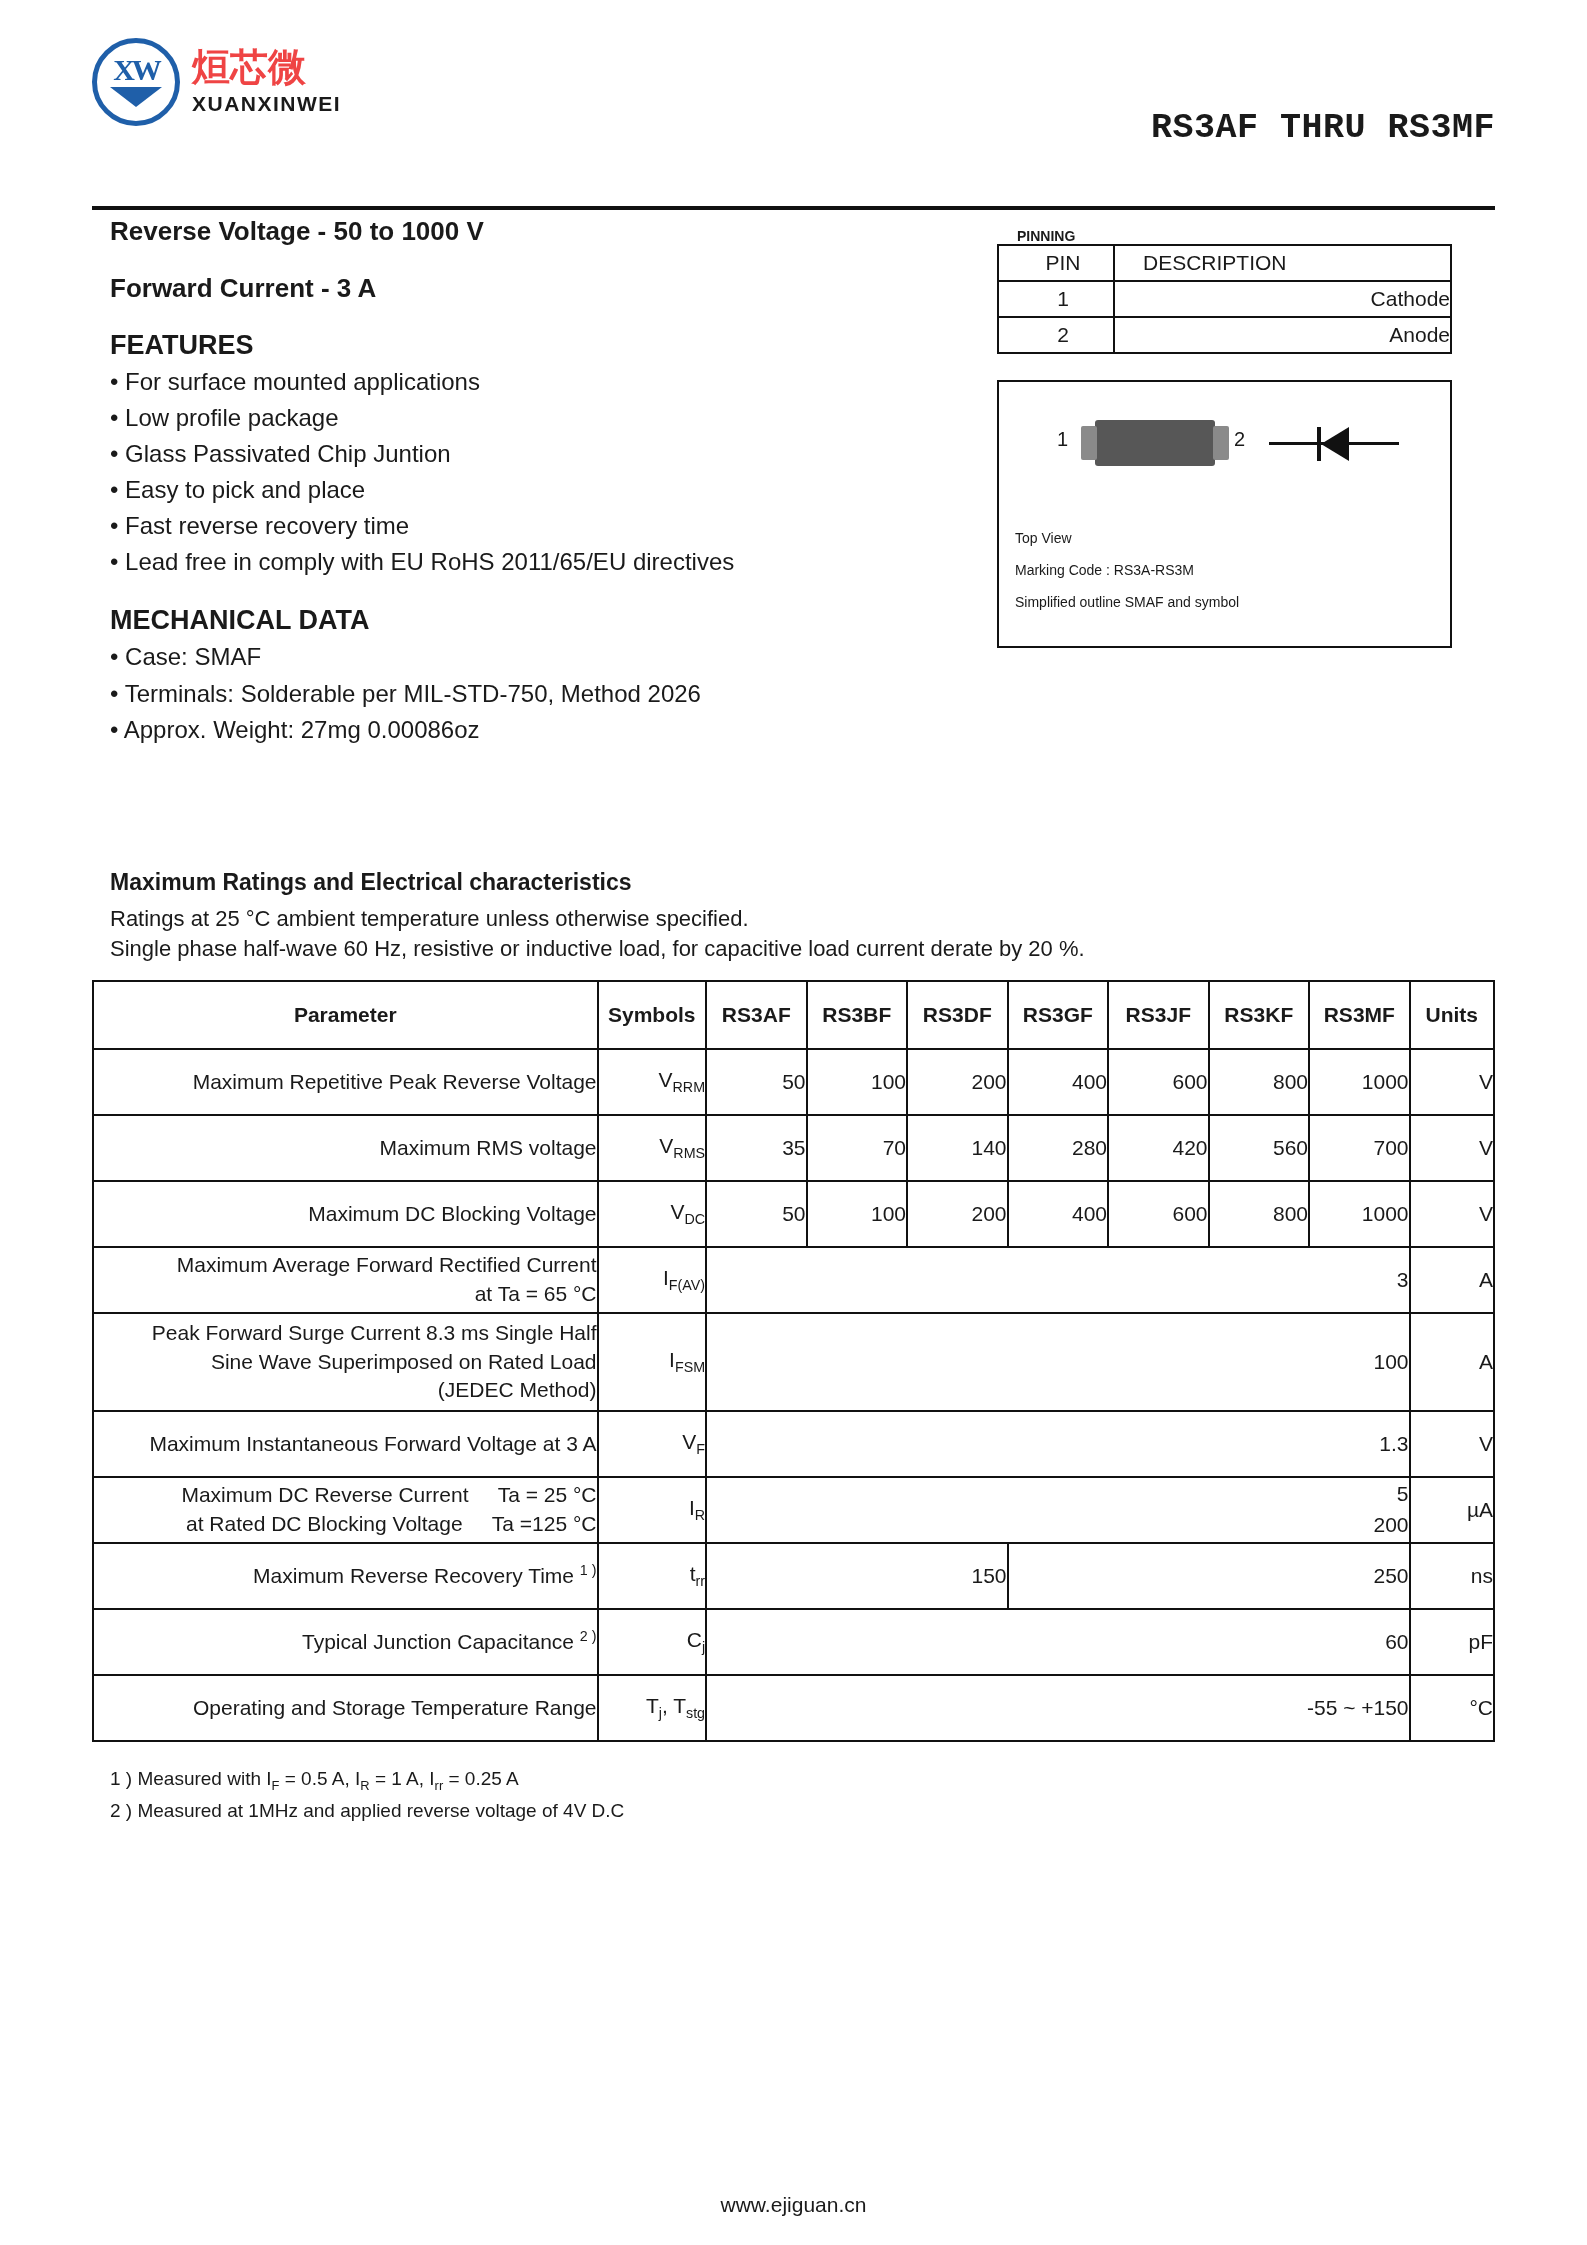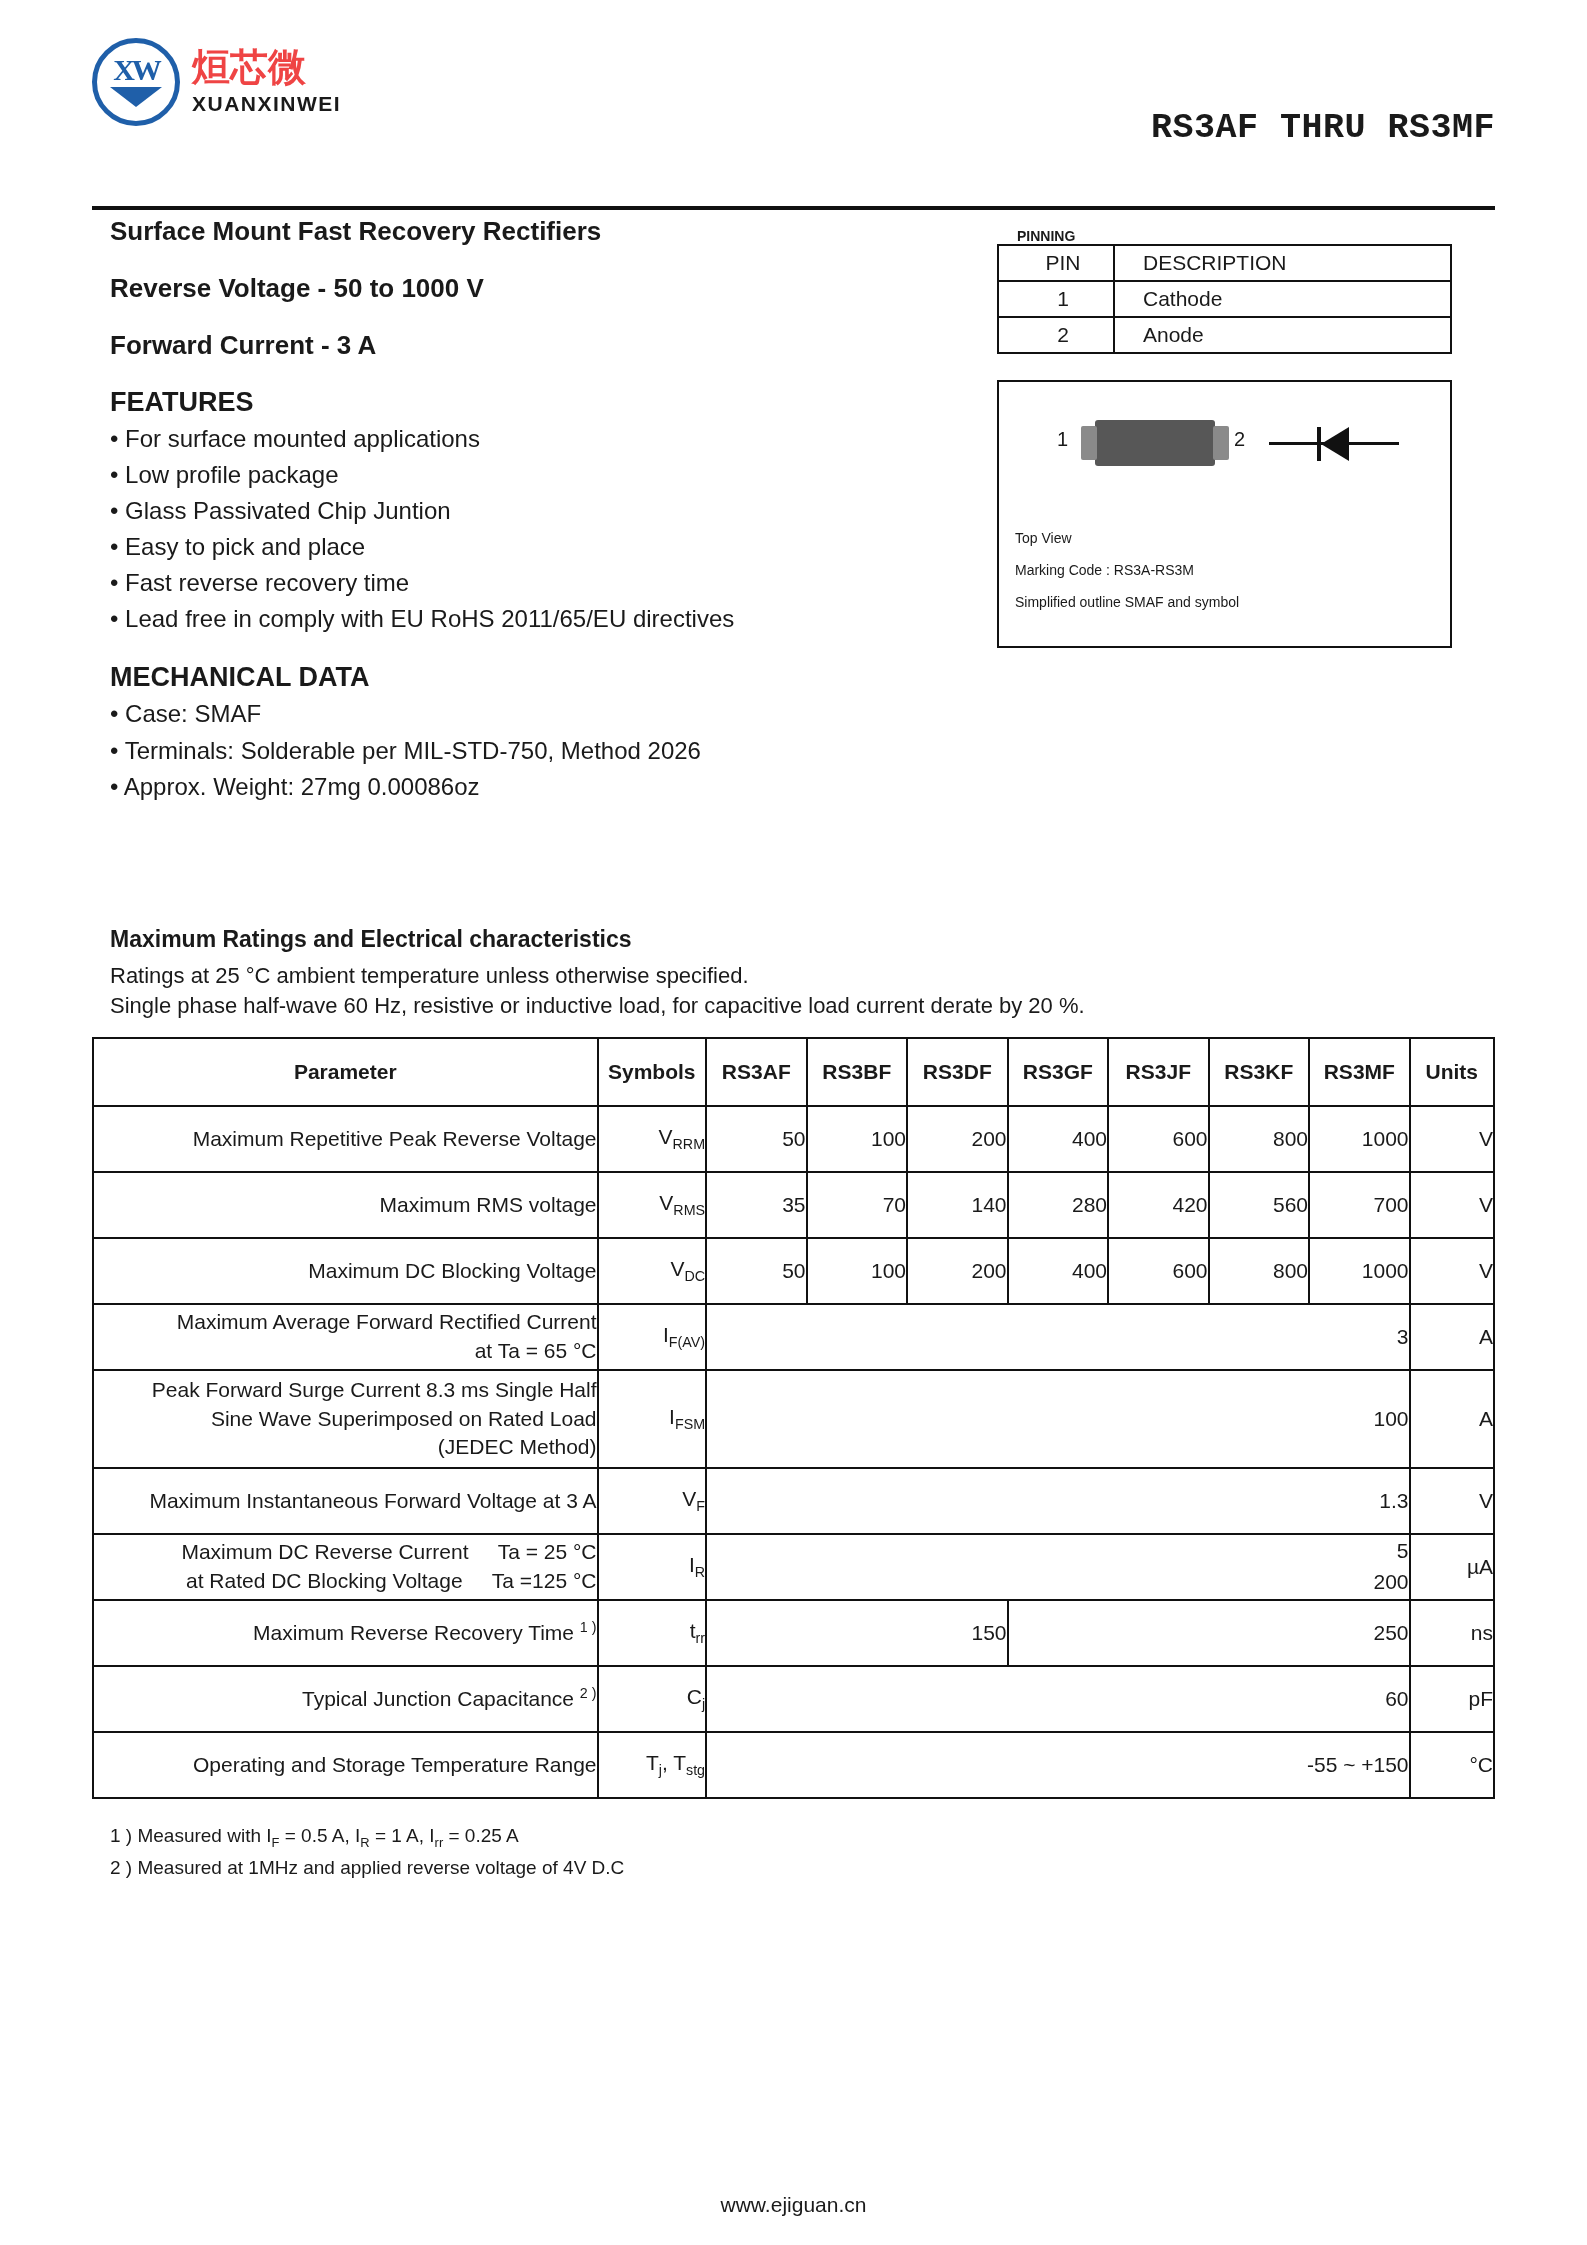--- a/index.html
+++ b/index.html
@@ -138,21 +138,21 @@
     margin-left: 20px;
   }
   table.pin-table {
     border-collapse: collapse;
     width: 455px;
     font-size: 21px;
   }
   table.pin-table td, table.pin-table th {
     border: 2px solid #111;
     padding: 5px 0 5px 14px;
-    text-align: left;
+    text-align: right;
     font-weight: normal;
   }
   table.pin-table th {
     text-align: center;
     font-weight: normal;
   }
   table.pin-table .c-pin { width: 100px; text-align: center; }
 
   .pkg-box {
     margin-top: 26px;
@@ -318,21 +318,20 @@
         <div class="logo-text-en">XUANXINWEI</div>
       </div>
     </div>
     <div class="part-title">RS3AF  THRU  RS3MF</div>
   </div>
   <div class="header-rule"></div>
 
   <div class="content">
 
     <div class="left-col">
-      <div class="h-line">Surface Mount Fast Recovery Rectifiers</div>
       <div class="h-line">Reverse Voltage - 50 to 1000 V</div>
       <div class="h-line">Forward Current - 3 A</div>
 
       <div class="sec-title">FEATURES</div>
       <div class="bullet">• For surface mounted applications</div>
       <div class="bullet">• Low profile package</div>
       <div class="bullet">• Glass Passivated Chip Juntion</div>
       <div class="bullet">• Easy to pick and place</div>
       <div class="bullet">• Fast reverse recovery time</div>
       <div class="bullet">• Lead free in comply with EU RoHS 2011/65/EU directives</div>

